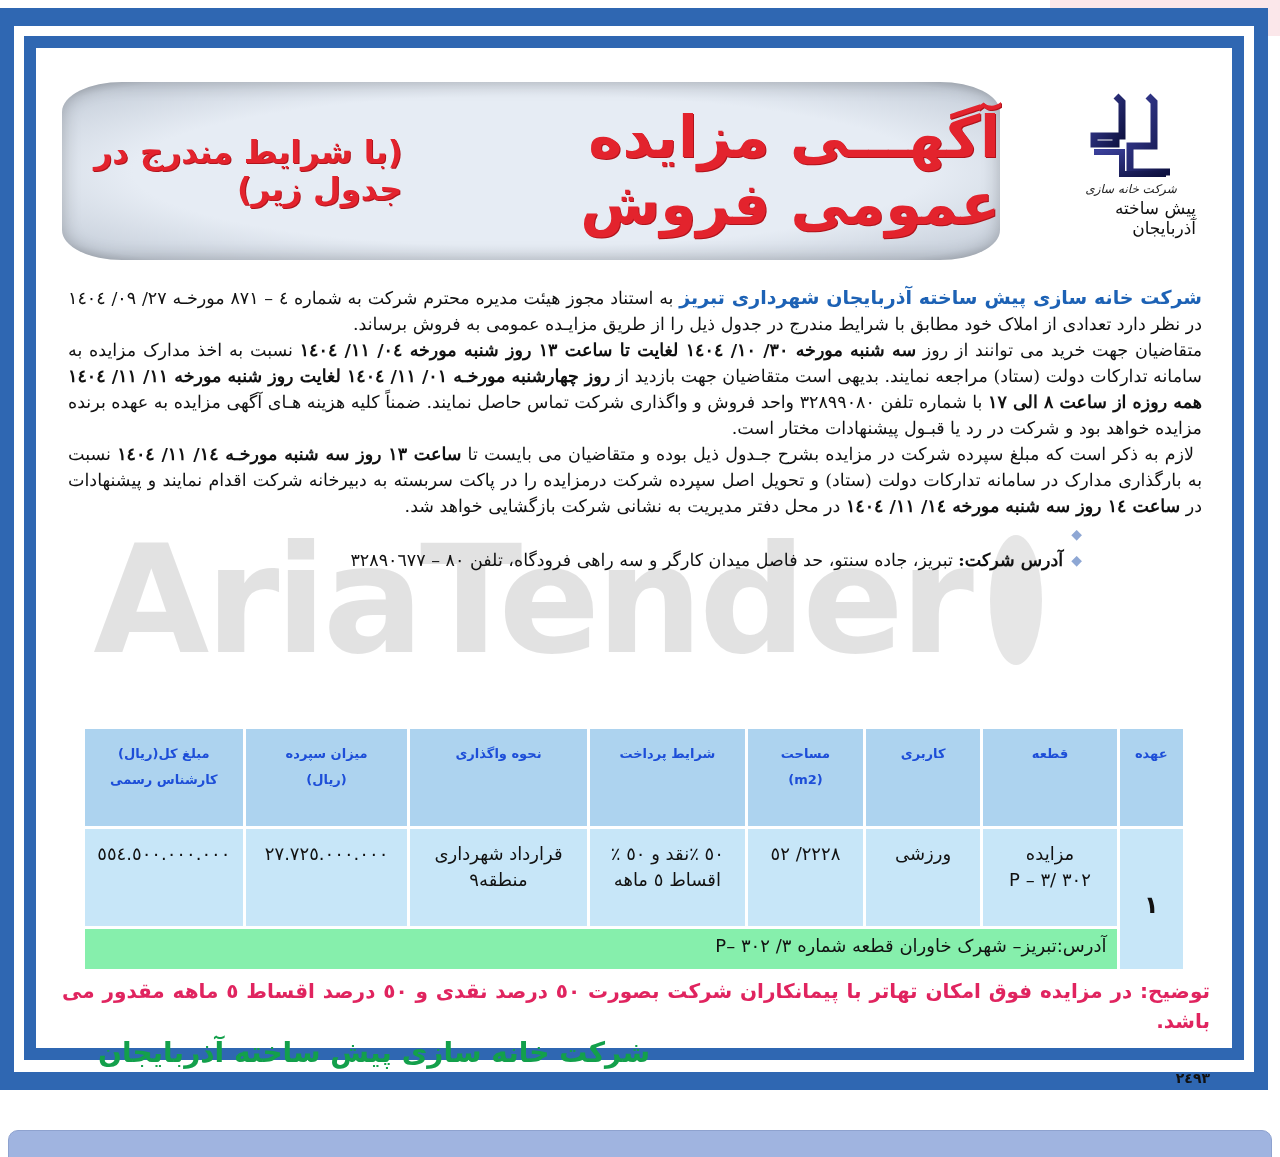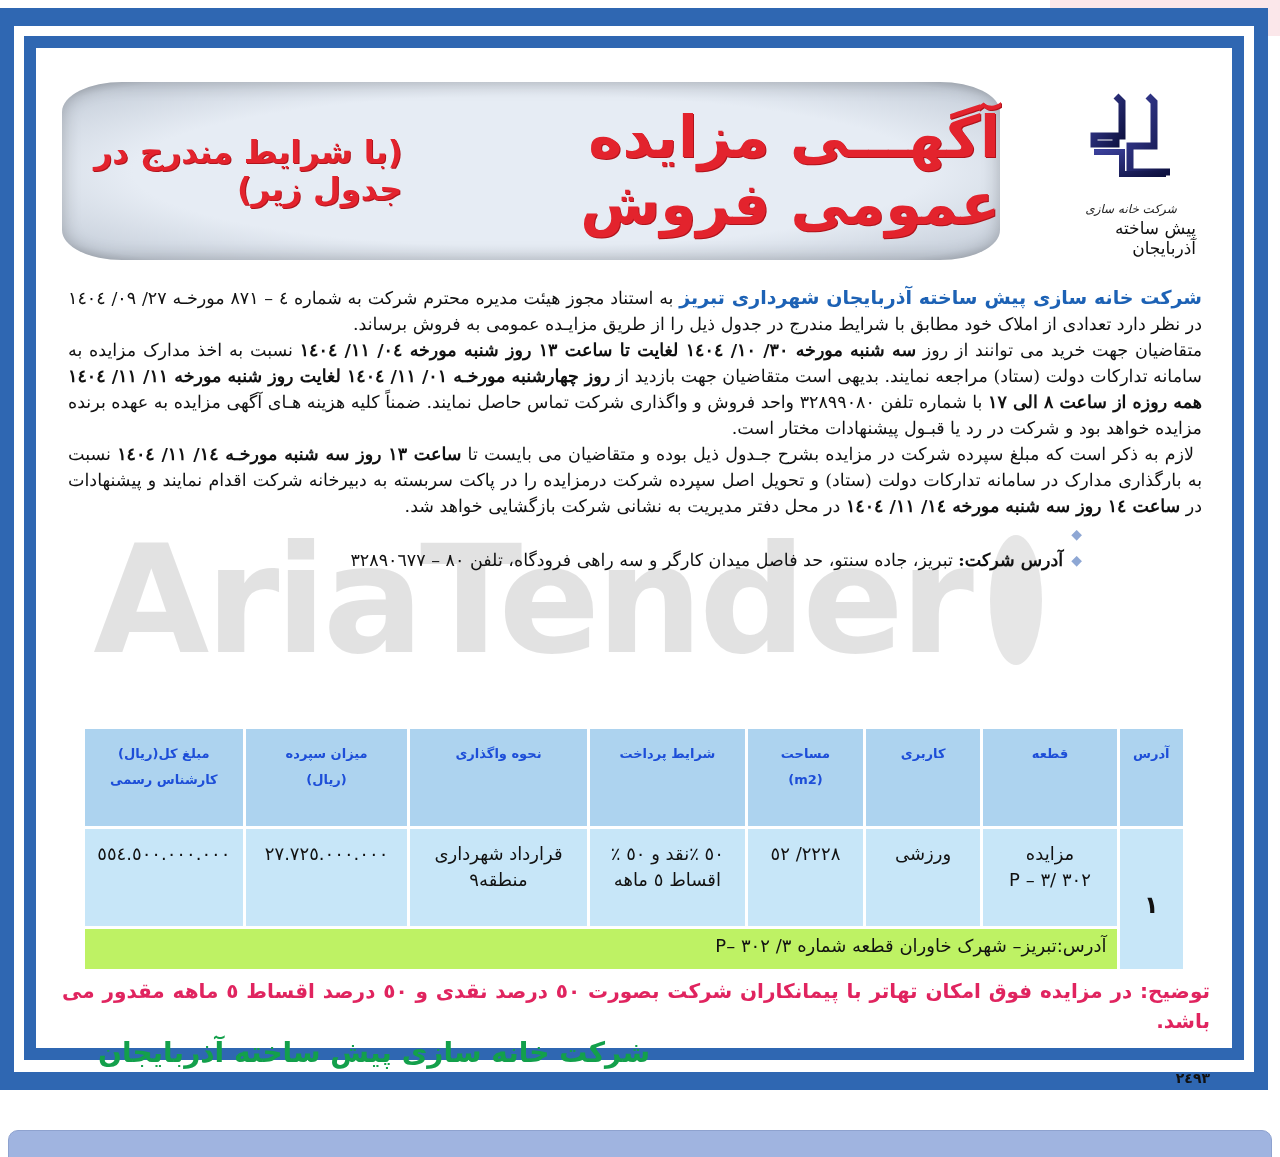--- a/index.html
+++ b/index.html
@@ -41,21 +41,21 @@
   }
   .banner-sub {
     color: #e3232d; font-weight: bold; font-size: 32px; line-height: 1.15;
     font-family: "DejaVu Sans", sans-serif; text-shadow: 1px 1px 0 #b0131b;
   }
   .logo {
     position: absolute; right: 14px; top: 20px; width: 130px; height: 170px;
     display: flex; flex-direction: column; align-items: center;
   }
   .logo-mark { width: 90px; height: 90px; }
-  .logo-text1 { font-family: "DejaVu Serif", serif; font-size: 12px; color: #222; margin-top: 22px; font-style: italic; }
+  .logo-text1 { font-family: "DejaVu Serif", serif; font-size: 12px; color: #222; margin-top: 2px; font-style: italic; }
   .logo-text2 { font-family: "DejaVu Serif", serif; font-size: 17px; color: #111; margin-top: 2px; }
   
   .body-text {
     position: absolute; left: 6px; right: 8px; top: 214px;
     font-family: "DejaVu Serif", serif; font-size: 17.5px; line-height: 26px; color: #111;
     text-align: justify;
   }
   .body-text p { margin: 0; }
   .body-text b { font-weight: bold; }
   .company-link { color: #1d62b5; font-weight: bold; font-size: 19px; font-family: "DejaVu Sans", sans-serif; }
@@ -78,21 +78,21 @@
   .auction-table th {
     background: #add3ef; color: #1d4ed8; font-weight: bold; font-size: 13px; height: 84px; vertical-align: top;
     padding-top: 12px; line-height: 26px;
   }
   .auction-table td {
     background: #c7e6f8; color: #111; font-size: 18px; vertical-align: top; text-align: center;
     padding-top: 12px; height: 84px; line-height: 26px;
   }
   .auction-table td.rownum { vertical-align: middle; font-weight: bold; font-size: 24px; }
   .auction-table td.addr-cell {
-    background: #bef264; height: 36px; padding: 4px 10px 0 0; text-align: right; font-size: 18px;
+    background: #86efac; height: 36px; padding: 4px 10px 0 0; text-align: right; font-size: 18px;
   }
   .ltr { direction: ltr; unicode-bidi: embed; }
   
   .note {
     position: absolute; right: 0; left: 0; top: 906px;
     color: #e0245f; font-weight: bold; font-size: 20px; line-height: 30px; font-family: "DejaVu Sans", sans-serif;
     text-align: justify;
   }
   .signature {
     position: absolute; left: 36px; top: 966px; color: #13a04b; font-weight: bold; font-size: 28px;
@@ -165,21 +165,21 @@
         <div class="bullet">
           <span class="diamond">◆</span>
           <span><b>آدرس شرکت:</b><span> تبریز، جاده سنتو، حد فاصل میدان کارگر و سه راهی فرودگاه، تلفن ٨٠ – ٣٢٨٩٠٦٧٧</span></span>
         </div>
       </div>
     </div>
 
     <table class="auction-table">
       <thead>
         <tr>
-          <th style="width:60px"><span>آدرس</span></th>
+          <th style="width:60px"><span>عهده</span></th>
           <th style="width:128px"><span>قطعه</span></th>
           <th style="width:110px"><span>کاربری</span></th>
           <th style="width:110px">
               <div>مساحت</div>
               <div>(m2)</div>
             </th>
           <th style="width:150px"><span>شرایط پرداخت</span></th>
           <th style="width:170px"><span>نحوه واگذاری</span></th>
           <th style="width:156px">
               <div>میزان سپرده</div>

